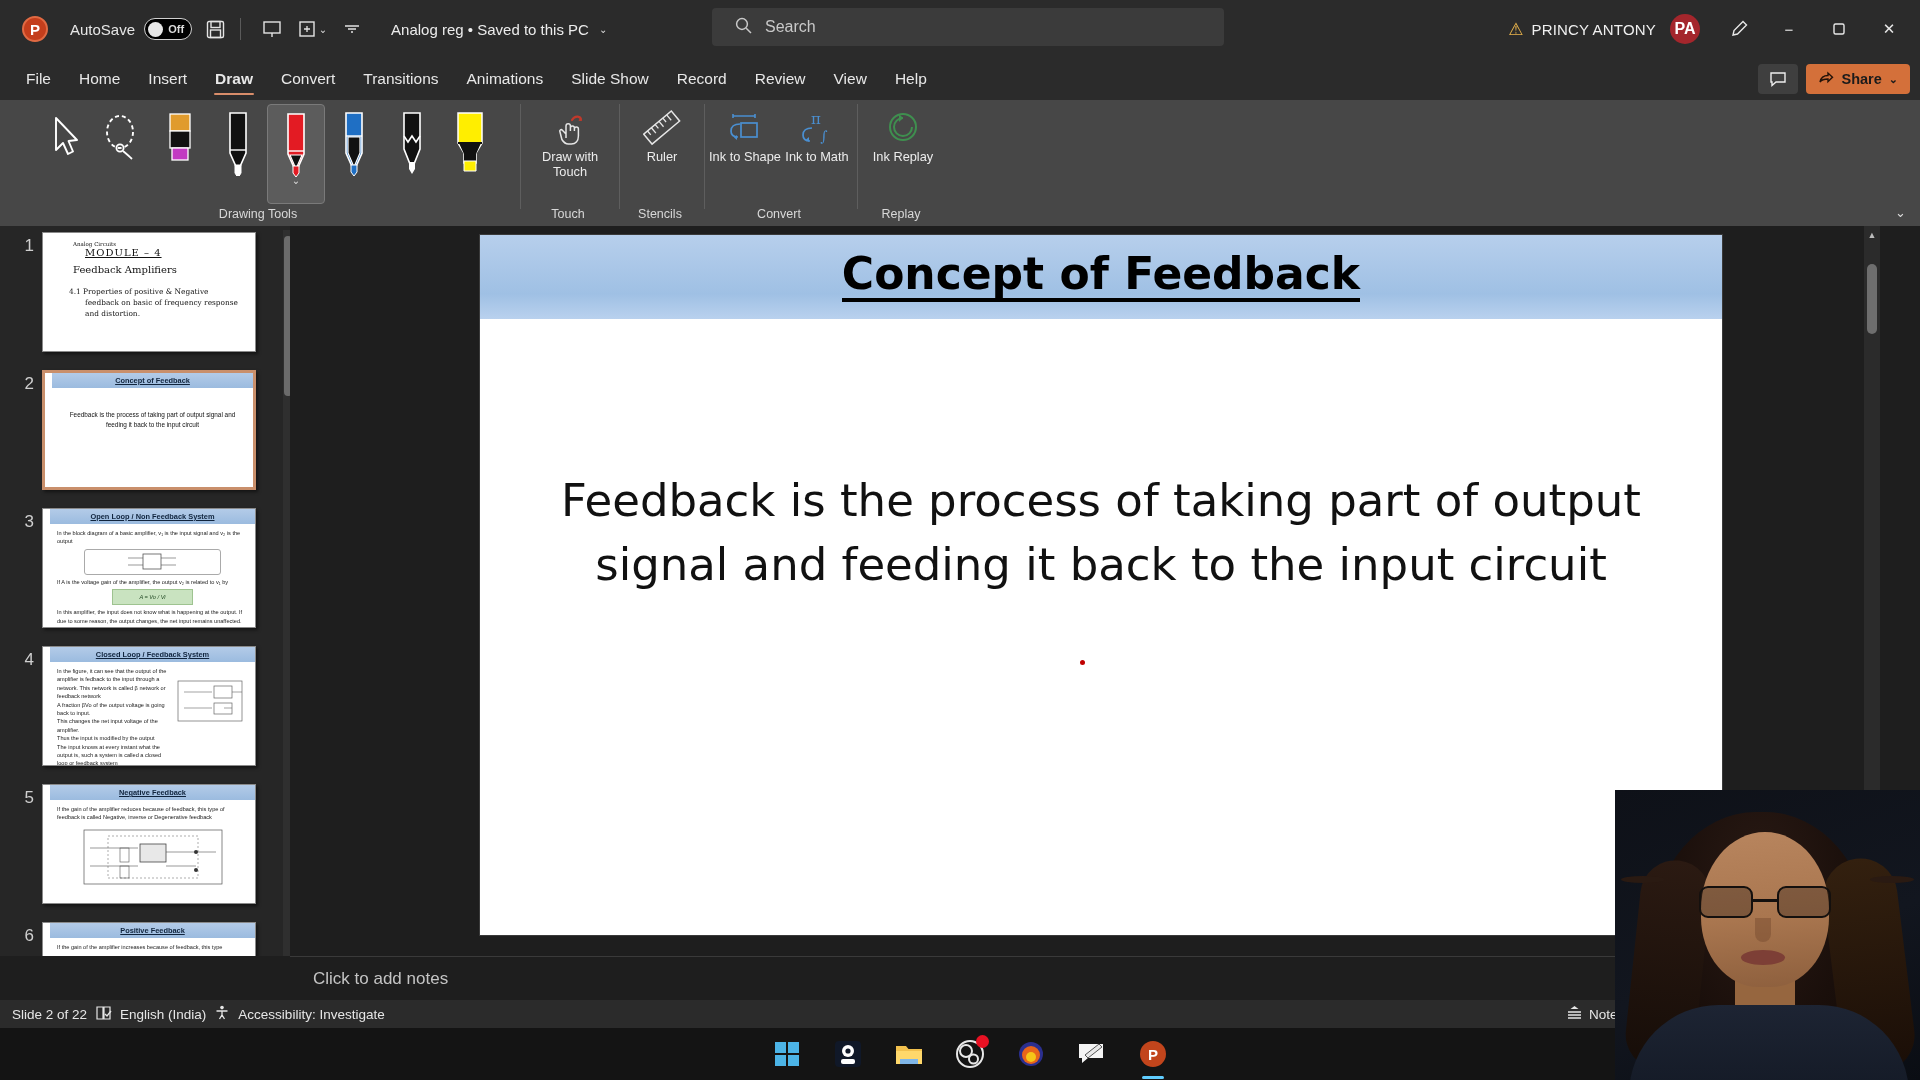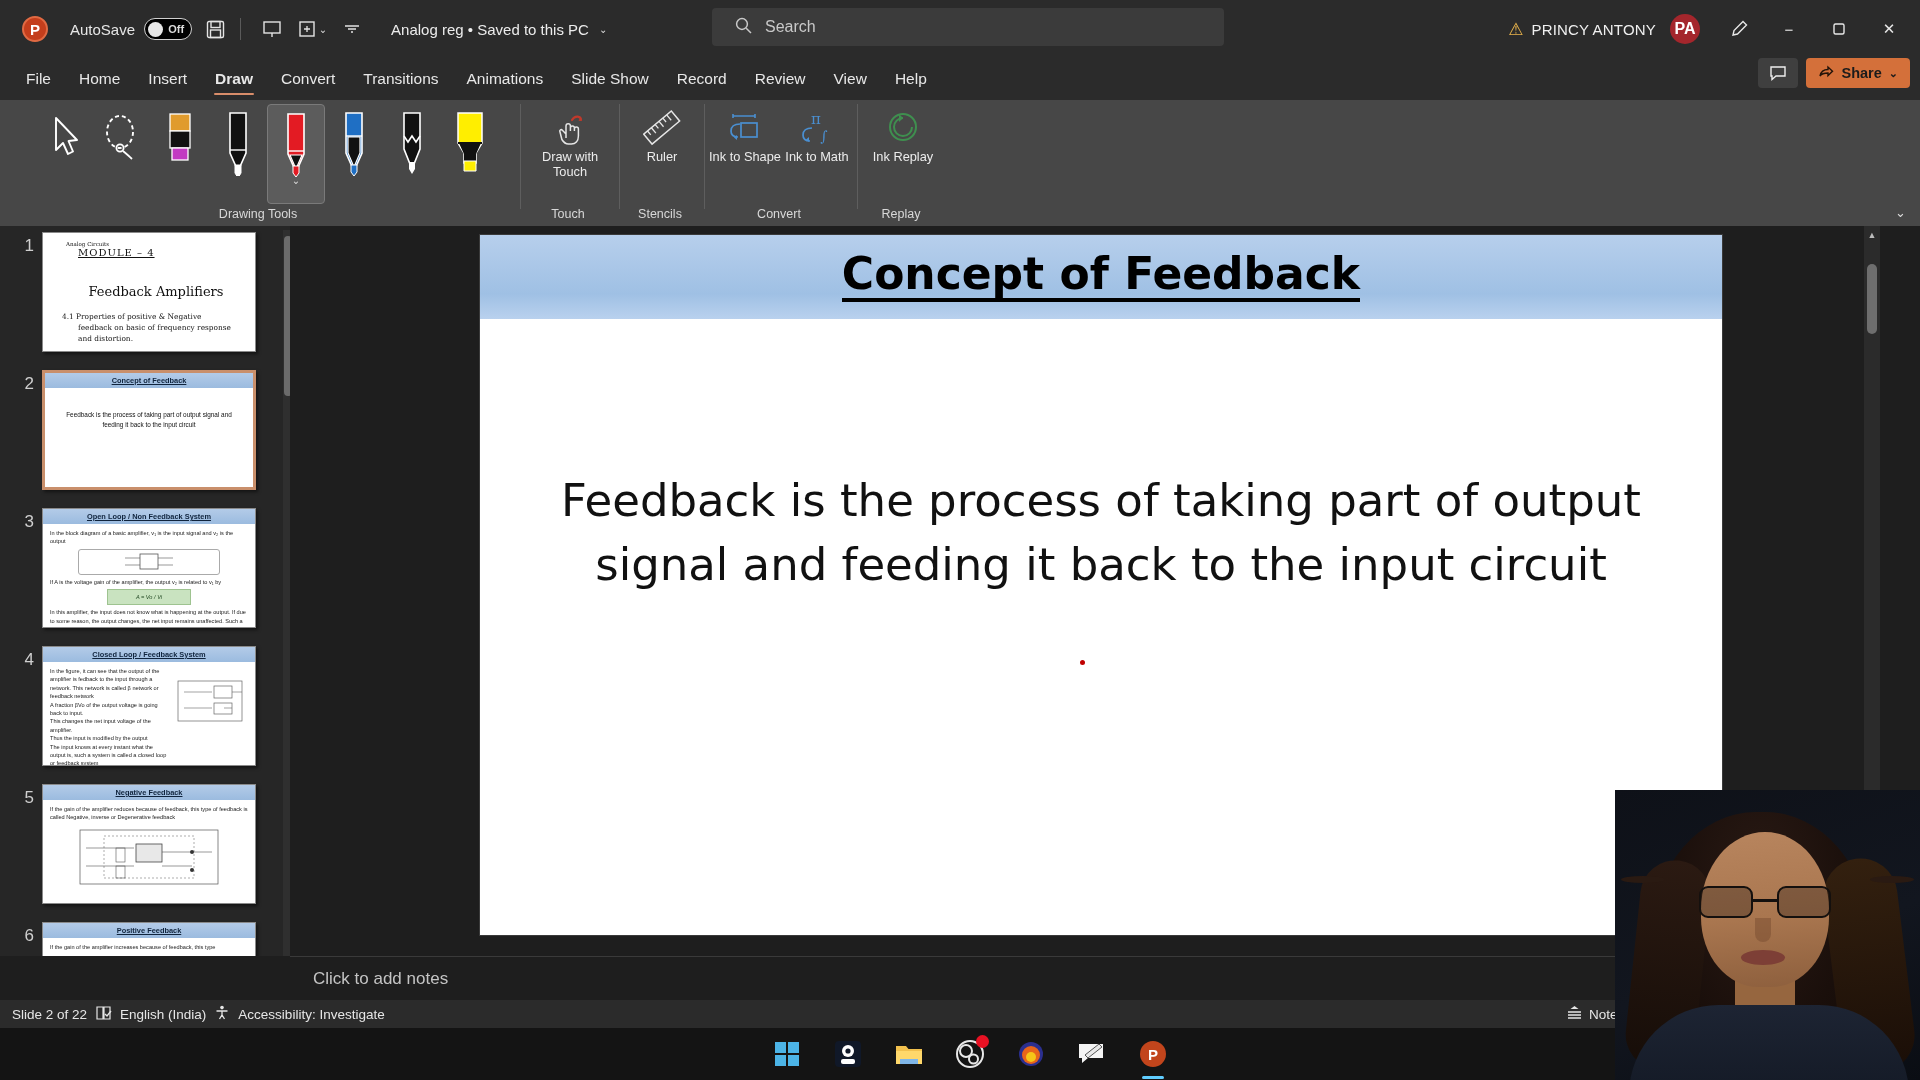--- a/index.html
+++ b/index.html
@@ -69,21 +69,21 @@
   }
   .tab{
     padding:6px 14px;font-size:15.5px;color:#e8e8e8;position:relative;
     border-radius:4px;white-space:nowrap;
   }
   .tab.active{font-weight:600;}
   .tab.active::after{
     content:"";position:absolute;left:13px;right:13px;bottom:-1px;height:2.5px;
     background:#d98d6a;border-radius:2px;
   }
-  .tabright{position:absolute;right:10px;top:58px;height:42px;display:flex;gap:8px;}
+  .tabright{position:absolute;right:10px;top:58px;height:42px;display:flex;align-items:center;gap:8px;}
   .comment-btn{
     width:40px;height:30px;background:#3f3f3f;border-radius:4px;
     display:flex;align-items:center;justify-content:center;color:#eee;
   }
   .share-btn{
     height:30px;background:#d4703a;border-radius:4px;color:#1b1b1b;
     display:flex;align-items:center;gap:7px;padding:0 12px;font-size:14.5px;font-weight:600;
   }
 
   
@@ -119,20 +119,21 @@
   
   .thumbpane{
     position:absolute;left:0;top:0;width:290px;height:730px;background:#262626;
     overflow:hidden;
   }
   .thumb-row{display:flex;align-items:flex-start;margin:0 0 18px 0;padding-left:8px;}
   .thumb-num{width:26px;text-align:right;color:#cfcfcf;font-size:17px;padding-top:4px;margin-right:8px;}
   .thumb{
     width:214px;background:#fff;border:1px solid #8a8a8a;position:relative;overflow:hidden;
     box-shadow:2px 2px 3px rgba(0,0,0,.5);
+    padding-left:7px;
   }
   .thumb.current{border:3px solid #c98f6b;}
   .th-title{
     background:linear-gradient(180deg,#b3cbe8,#9bbbdf);
     text-align:center;font-size:7.4px;font-weight:bold;color:#10243d;
     padding:3px 0;text-decoration:underline;
   }
   .th-body{padding:5px 7px;font-size:5.6px;color:#222;line-height:1.5;}
   .th-center{text-align:center;font-size:6.4px;padding:22px 10px;color:#111;line-height:1.6;}
   .th-box{
@@ -503,21 +504,21 @@
   <div class="workspace">
 
     <div class="thumbpane">
 
       <div class="thumb-row" style="margin-top:6px;">
         <div class="thumb-num">1</div>
         <div class="thumb" style="height:120px;">
           <div class="th-ink" style="padding:7px 9px;font-size:8px;line-height:1.5;color:#111;">
             <div style="font-size:5.5px;margin-left:14px;">Analog Circuits</div>
             <div style="font-size:10px;letter-spacing:1px;margin-left:26px;margin-top:-3px;text-decoration:underline;">MODULE – 4</div>
-            <div style="font-size:13px;margin-left:14px;margin-top:22px;text-align:center;">Feedback Amplifiers</div>
+            <div style="font-size:10px;margin-left:14px;margin-top:2px;">Feedback Amplifiers</div>
             <div style="font-size:7.4px;margin-left:10px;margin-top:9px;">4.1  Properties of positive &amp; Negative</div>
             <div style="font-size:7.4px;margin-left:26px;">feedback on basic of frequency response</div>
             <div style="font-size:7.4px;margin-left:26px;">and distortion.</div>
           </div>
         </div>
       </div>
 
       <div class="thumb-row">
         <div class="thumb-num">2</div>
         <div class="thumb current" style="height:120px;">

